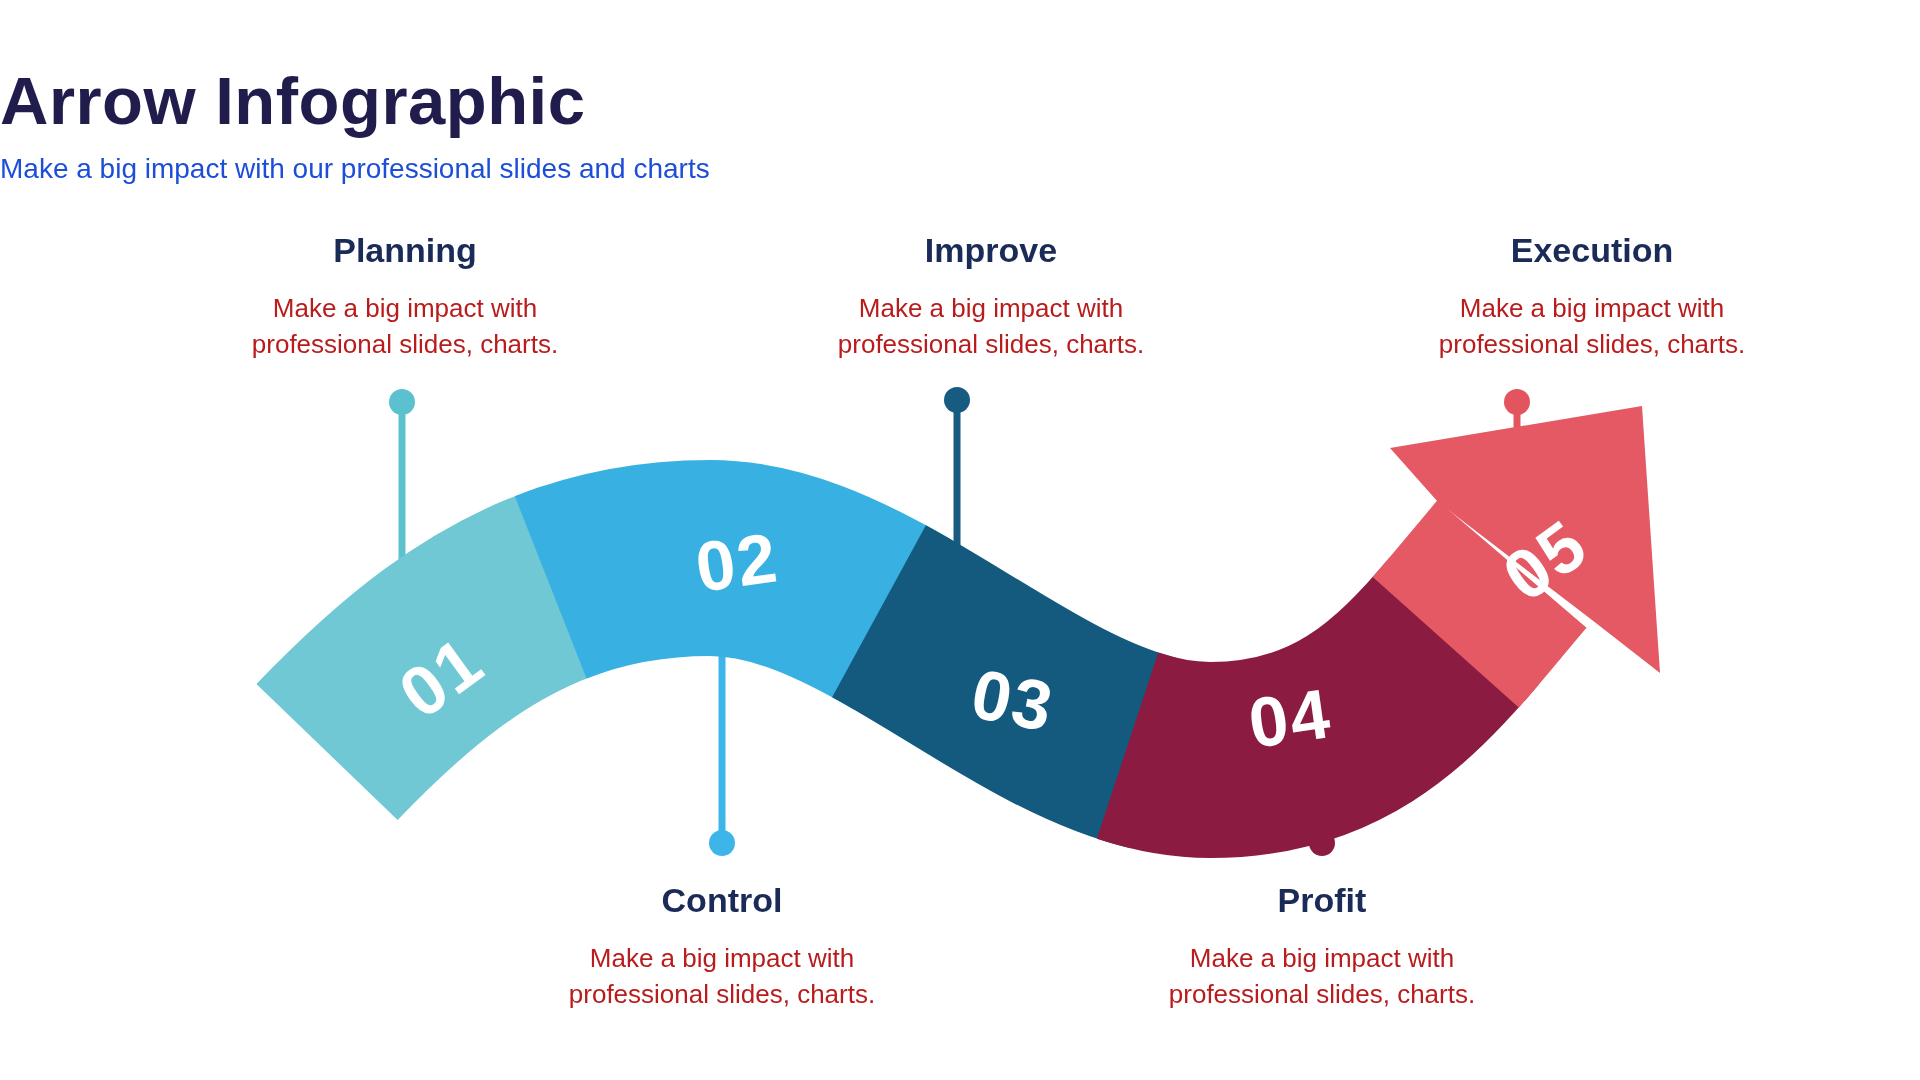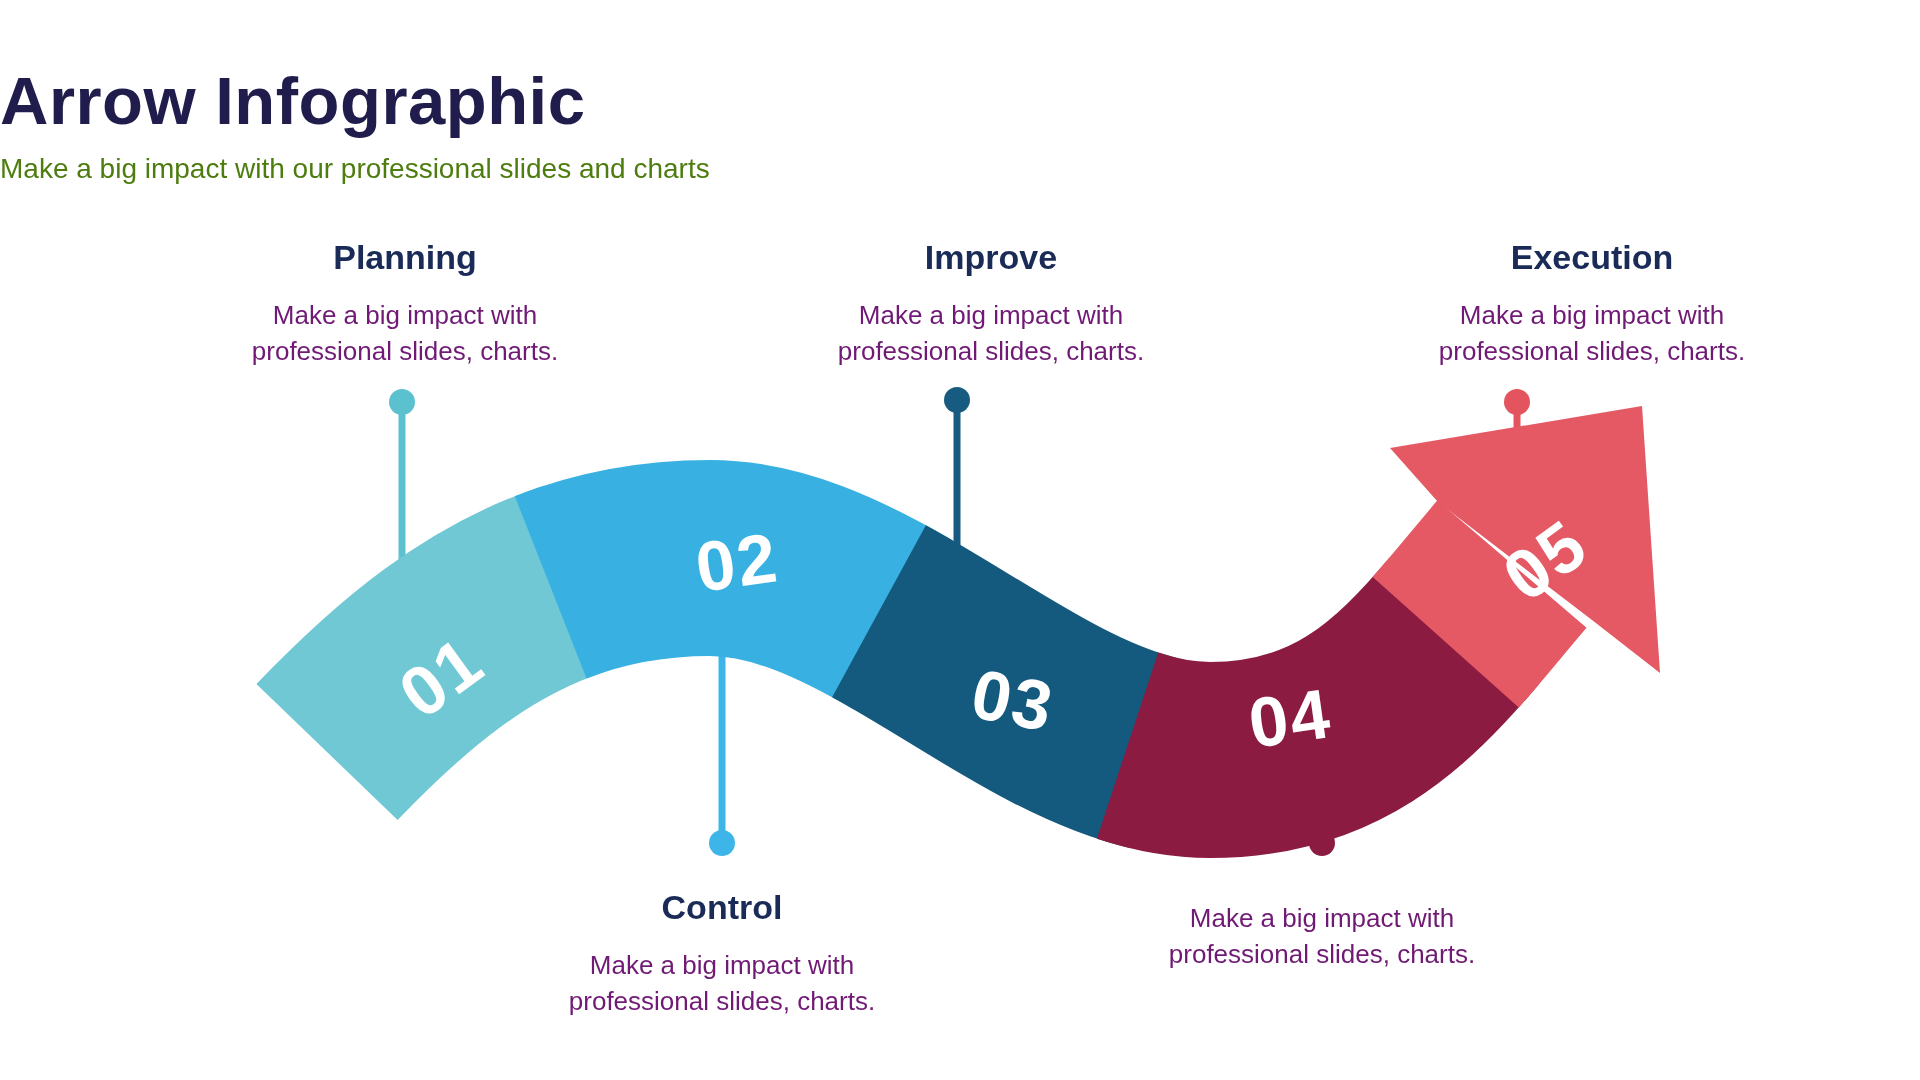--- a/index.html
+++ b/index.html
@@ -17,40 +17,40 @@
     padding-top: 62px;
     font-size: 67px;
     font-weight: 700;
     letter-spacing: 0.5px;
     color: #201D4D;
   }
   .page-subtitle {
     margin: 14px 0 0 0;
     font-size: 28px;
     font-weight: 400;
-    color: #4d7c0f;
+    color: #1d4ed8;
   }
   .diagram-svg { position: absolute; left: 0; top: 0; width: 1920px; height: 1080px; }
   .step-block {
     position: absolute;
     width: 380px;
     transform: translateX(-50%);
     text-align: center;
   }
   .step-heading {
-    margin: 8px;
+    margin: 1px;
     font-size: 34px;
     font-weight: 700;
     color: #1A2B57;
   }
   .step-desc {
     margin: 20px 0 0 0;
     font-size: 26px;
     line-height: 1.4;
-    color: #701a75;
+    color: #b91c1c;
     white-space: pre-line;
   }
   .seg-number {
     font-family: "Liberation Sans", sans-serif;
     font-size: 70px;
     font-weight: 700;
     letter-spacing: 2px;
     fill: #ffffff;
   }
 </style>
@@ -115,17 +115,18 @@
 professional slides, charts.</p>
   </div>
 
   <div class="step-block" style="left:722px; top:880px;">
     <h2 class="step-heading">Control</h2>
     <p class="step-desc">Make a big impact with
 professional slides, charts.</p>
   </div>
 
   <div class="step-block" style="left:1322px; top:880px;">
+    <h2 class="step-heading">Profit</h2>
     <p class="step-desc">Make a big impact with
 professional slides, charts.</p>
   </div>
 
 </div>
 
 </body></html>

